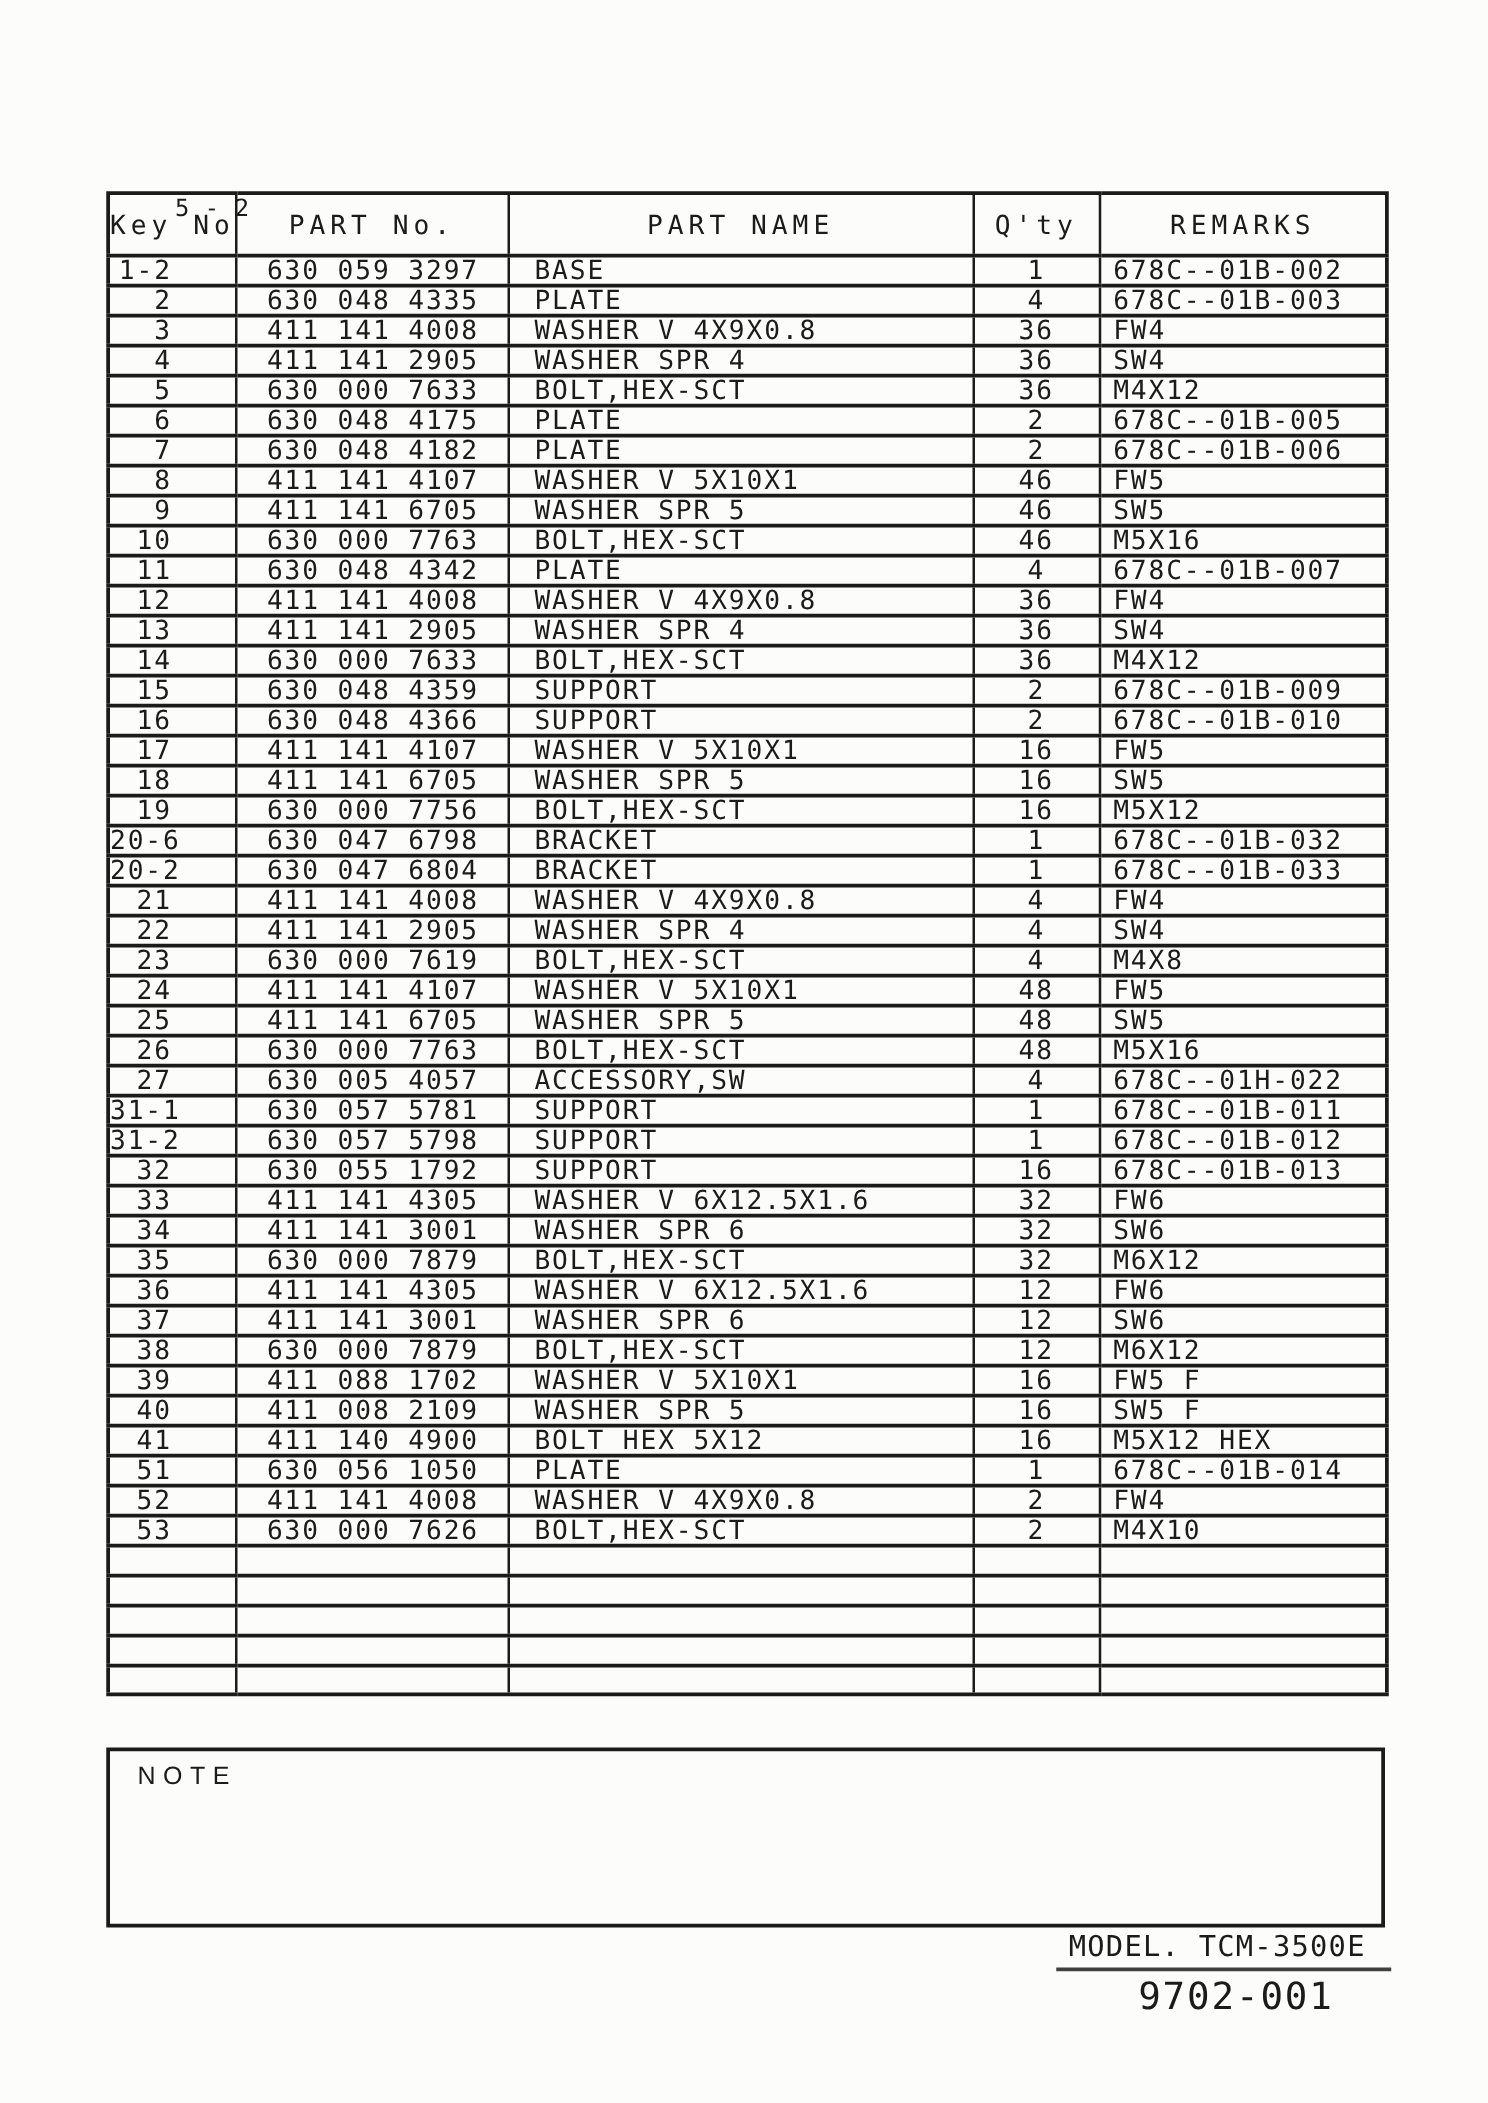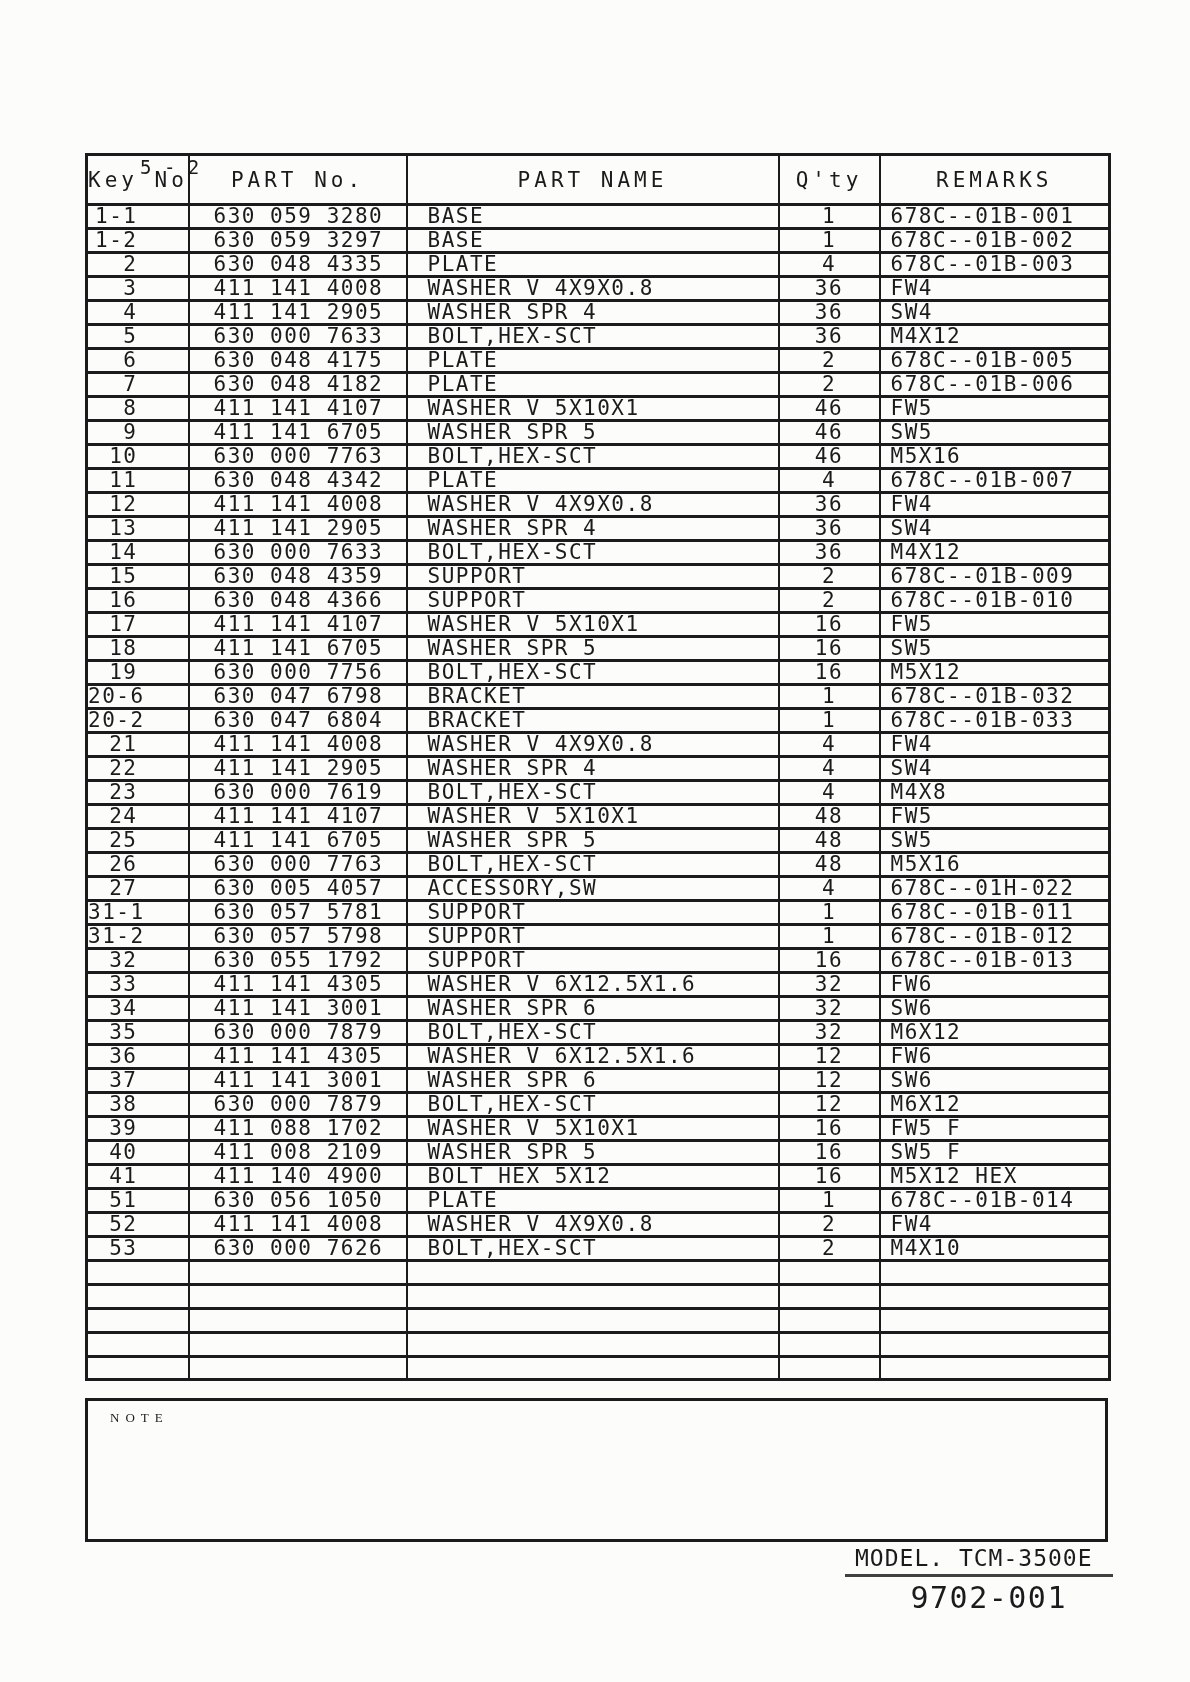--- a/index.html
+++ b/index.html
@@ -59,22 +59,22 @@
   .note-box {
     position: absolute;
     left: 85px; top: 1398px;
     width: 1023px; height: 144px;
     border: 3px solid #1b1b1b;
     box-sizing: border-box;
   }
   .note-label {
     display: inline-block;
     margin: 9px 0 0 22px;
-    font-family: Liberation Serif, serif;
-    font-size: 13px;
+    font-family: Liberation Sans, sans-serif;
+    font-size: 20px;
     letter-spacing: 6px;
   }
   .model-block {
     position: absolute;
     left: 845px; top: 1545px;
     width: 268px;
   }
   .model-label {
     font-size: 23px;
     letter-spacing: 1px;
@@ -108,27 +108,20 @@
     <tr>
       <th>Key No.</th>
       <th>PART No.</th>
       <th>PART NAME</th>
       <th>Q'ty</th>
       <th>REMARKS</th>
     </tr>
   </thead>
   <tbody>
       <tr>
-    <td class="c-key">1-1</td>
-    <td class="c-partno">630 059 3280</td>
-    <td class="c-name">BASE</td>
-    <td class="c-qty">1</td>
-    <td class="c-remarks">678C--01B-001</td>
-  </tr>
-      <tr>
     <td class="c-key">1-2</td>
     <td class="c-partno">630 059 3297</td>
     <td class="c-name">BASE</td>
     <td class="c-qty">1</td>
     <td class="c-remarks">678C--01B-002</td>
   </tr>
       <tr>
     <td class="c-key">2</td>
     <td class="c-partno">630 048 4335</td>
     <td class="c-name">PLATE</td>

